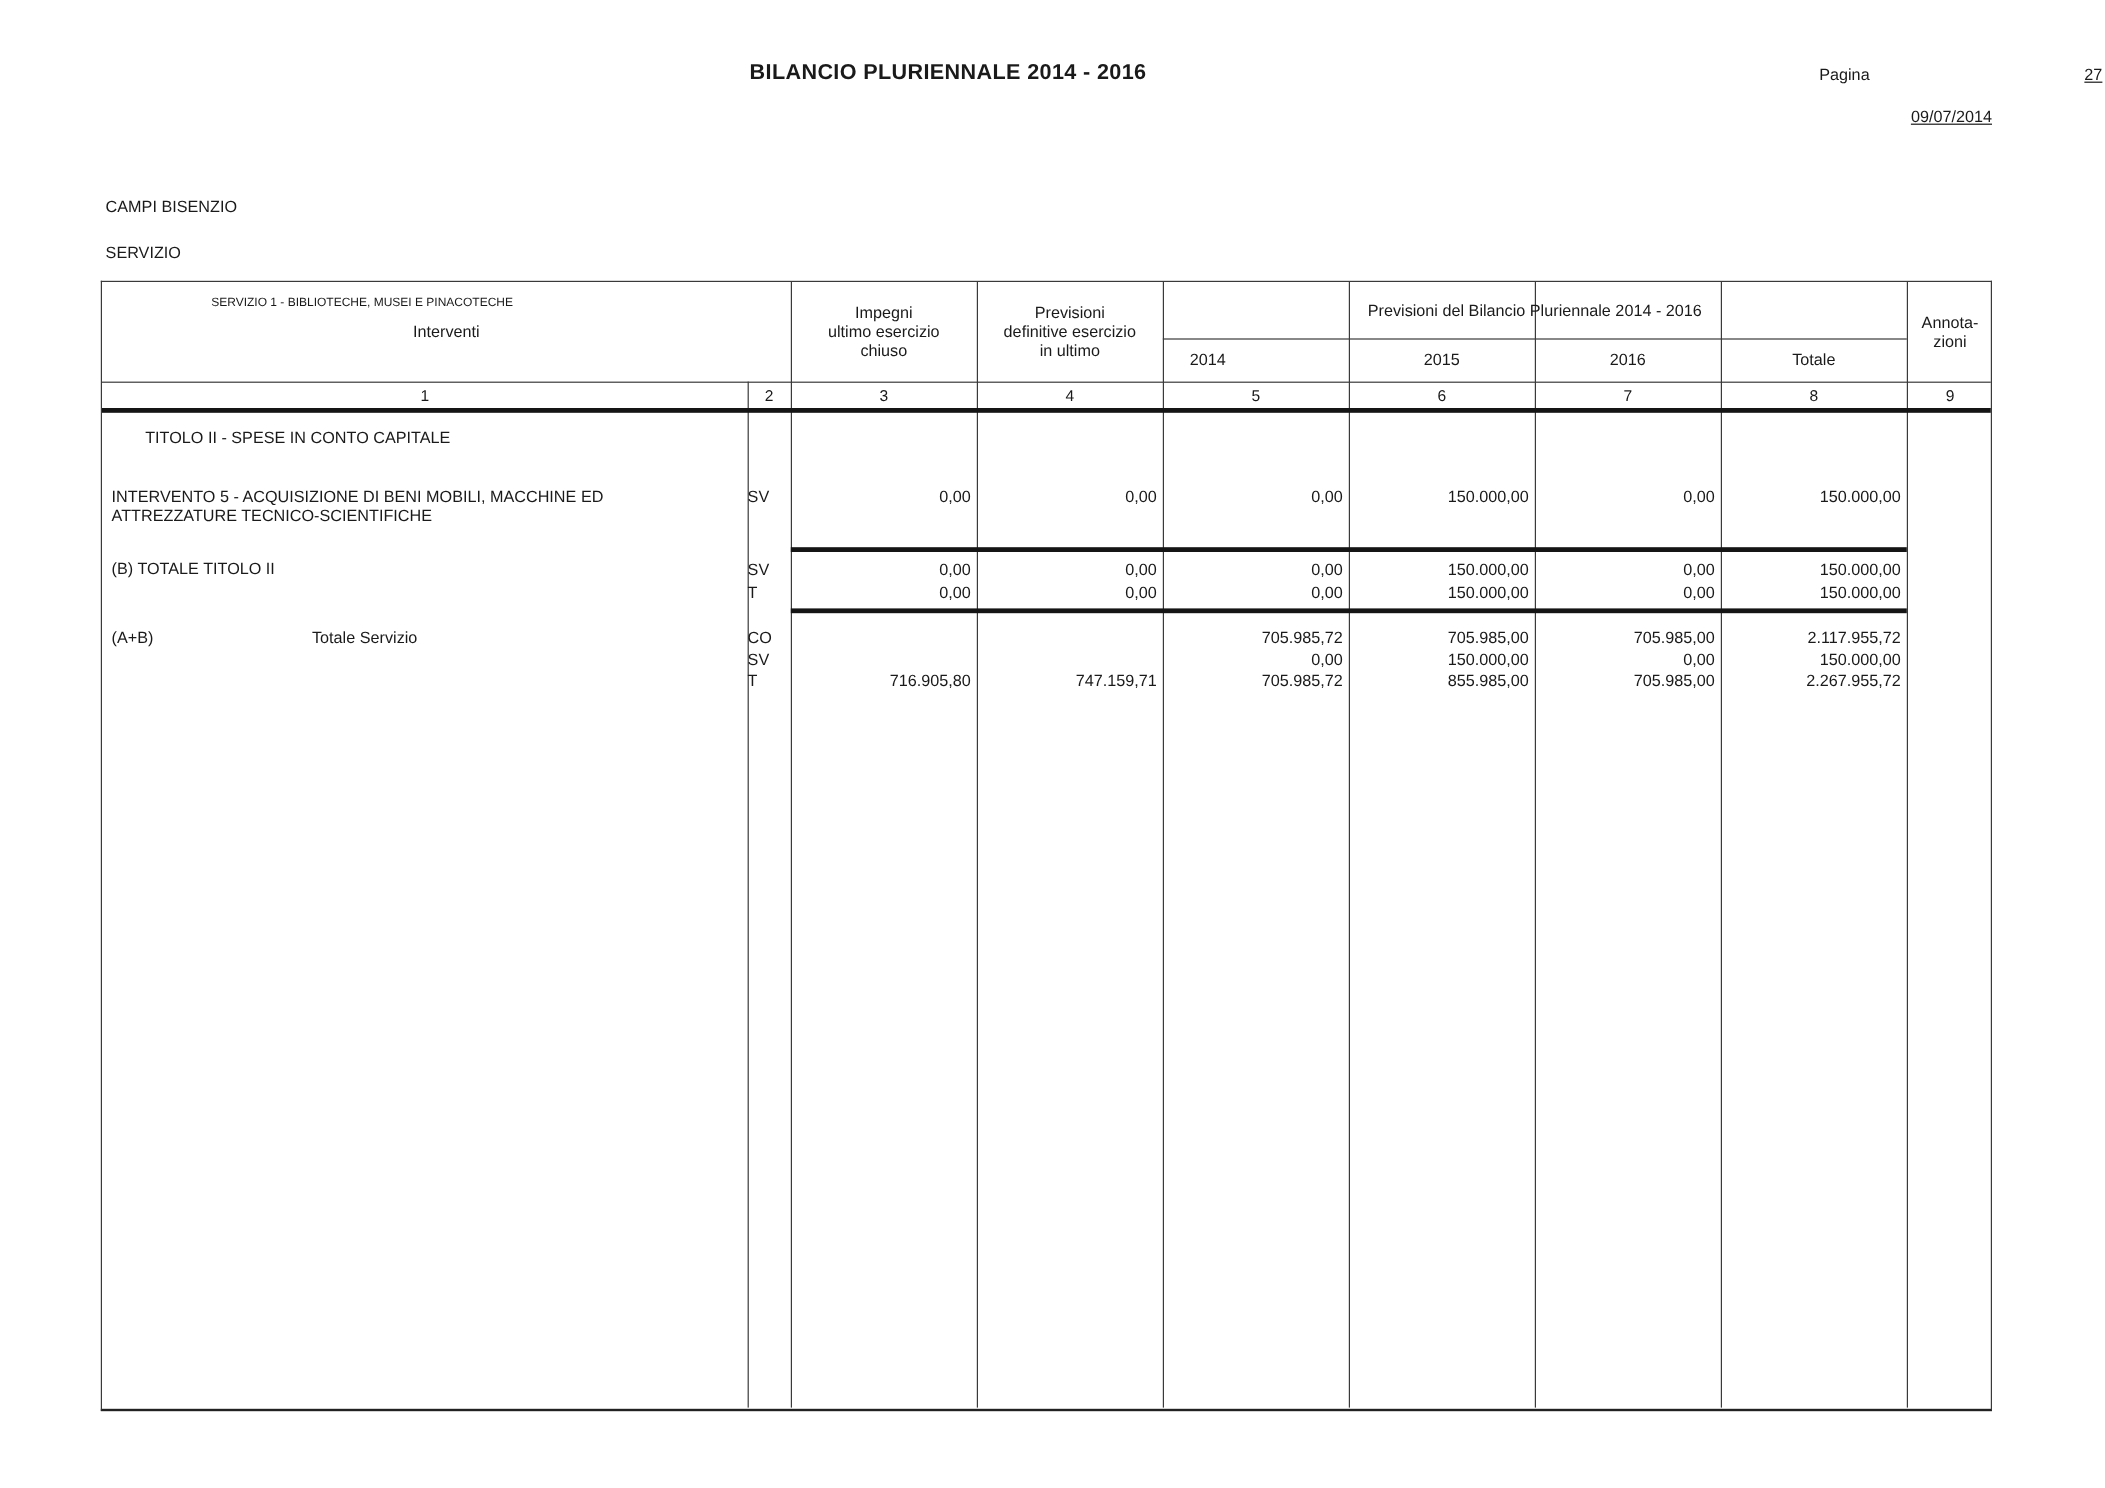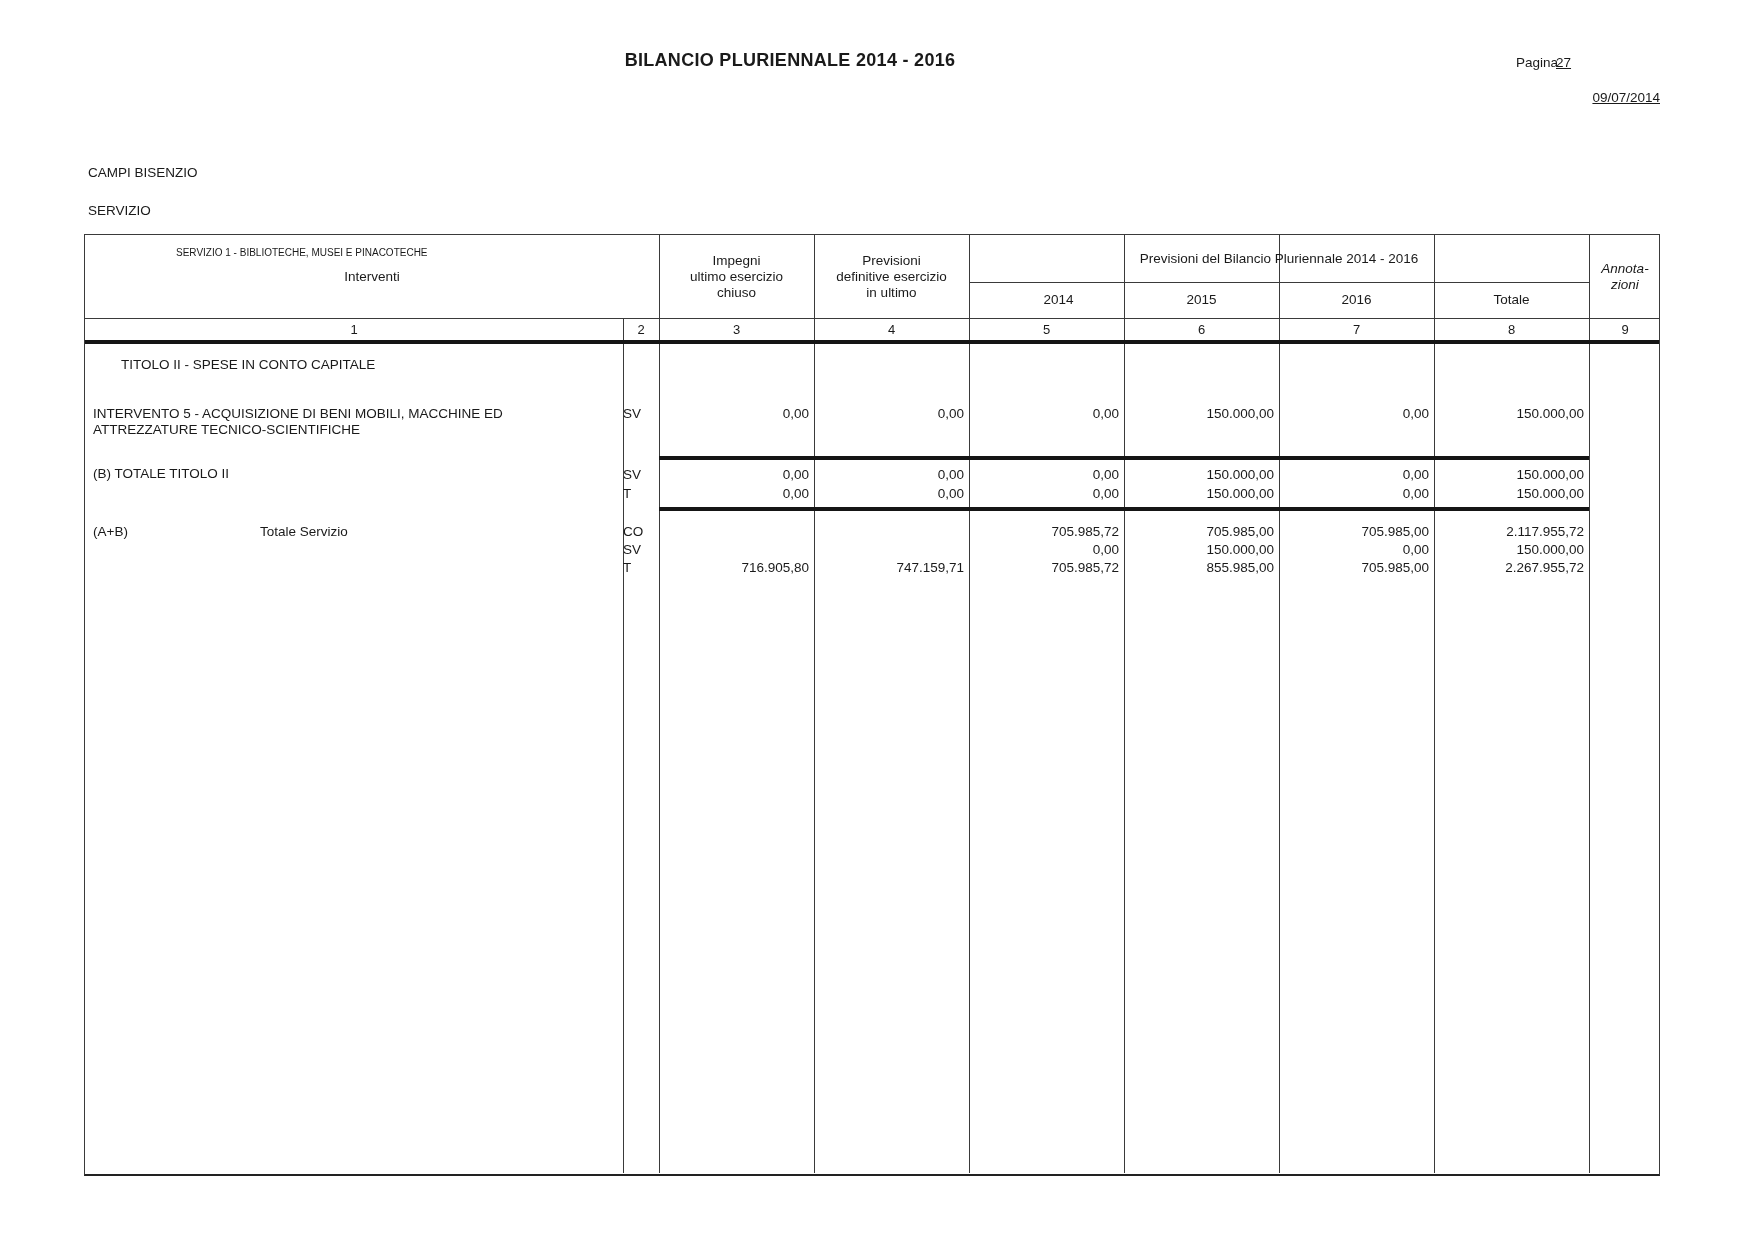--- a/index.html
+++ b/index.html
@@ -9,21 +9,21 @@
     font-family:"Liberation Sans", sans-serif; color:#1a1a1a;
   }
   .abs { position:absolute; }
 
   
   .doc-title {
     left:615px; top:50px; width:350px; text-align:center;
     font-size:18px; font-weight:bold; letter-spacing:0.3px;
   }
   .pagina-label { left:1516px; top:55px; font-size:13.5px; }
-  .page-number  { left:1556px; top:55px; width:70px; font-size:13.5px;text-decoration:underline; }
+  .page-number  { left:1682px; top:55px; width:70px; text-align:right; font-size:13.5px;text-decoration:underline; }
   .print-date   { left:1520px; top:90px; width:140px; text-align:right; font-size:13.5px;text-decoration:underline; }
   .municipality { left:88px;  top:165px; font-size:13.5px; }
   .service-label{ left:88px;  top:203px; font-size:13.5px; }
   .service-value{ left:176px; top:203px; font-size:10px;margin-top:44px; }
 
   
   .table {
     position:absolute; left:84px; top:234px; width:1576px; height:942px;
     border:1px solid #3a3a3a; border-bottom:2px solid #222;
   }
@@ -41,25 +41,25 @@
 
   
   .hcell {
     position:absolute; display:flex; align-items:center; justify-content:center;
     text-align:center; font-size:13.5px; line-height:16px; white-space:pre-line;
   }
   .h-interventi { left:0;      top:0;    width:574px; height:83px; }
   .h-impegni    { left:574px;  top:0;    width:155px; height:83px; }
   .h-prevdef    { left:729px;  top:0;    width:155px; height:83px; }
   .h-group      { left:884px;  top:0;    width:620px; height:47px; }
-  .h-2014       { left:896px;  top:47px; width:155px; height:36px; }
+  .h-2014       { left:844px;  top:47px; width:155px; height:36px; }
   .h-2015       { left:1039px; top:47px; width:155px; height:36px; }
   .h-2016       { left:1194px; top:47px; width:155px; height:36px; }
   .h-totale     { left:1349px; top:47px; width:155px; height:36px; }
-  .h-annot      { left:1504px; top:0;    width:72px;  height:83px;font-style:italic; }
+  .h-annot      { left:1504px; top:0;    width:72px;  height:83px; }
 
   
   .ncell {
     position:absolute; top:83px; height:22px; display:flex;
     align-items:center; justify-content:center; font-size:13px;
   }
   .n1 { left:0;      width:538px; } .n2 { left:538px;  width:36px;  }
   .n3 { left:574px;  width:155px; } .n4 { left:729px;  width:155px; }
   .n5 { left:884px;  width:155px; } .n6 { left:1039px; width:155px; }
   .n7 { left:1194px; width:155px; } .n8 { left:1349px; width:155px; }

